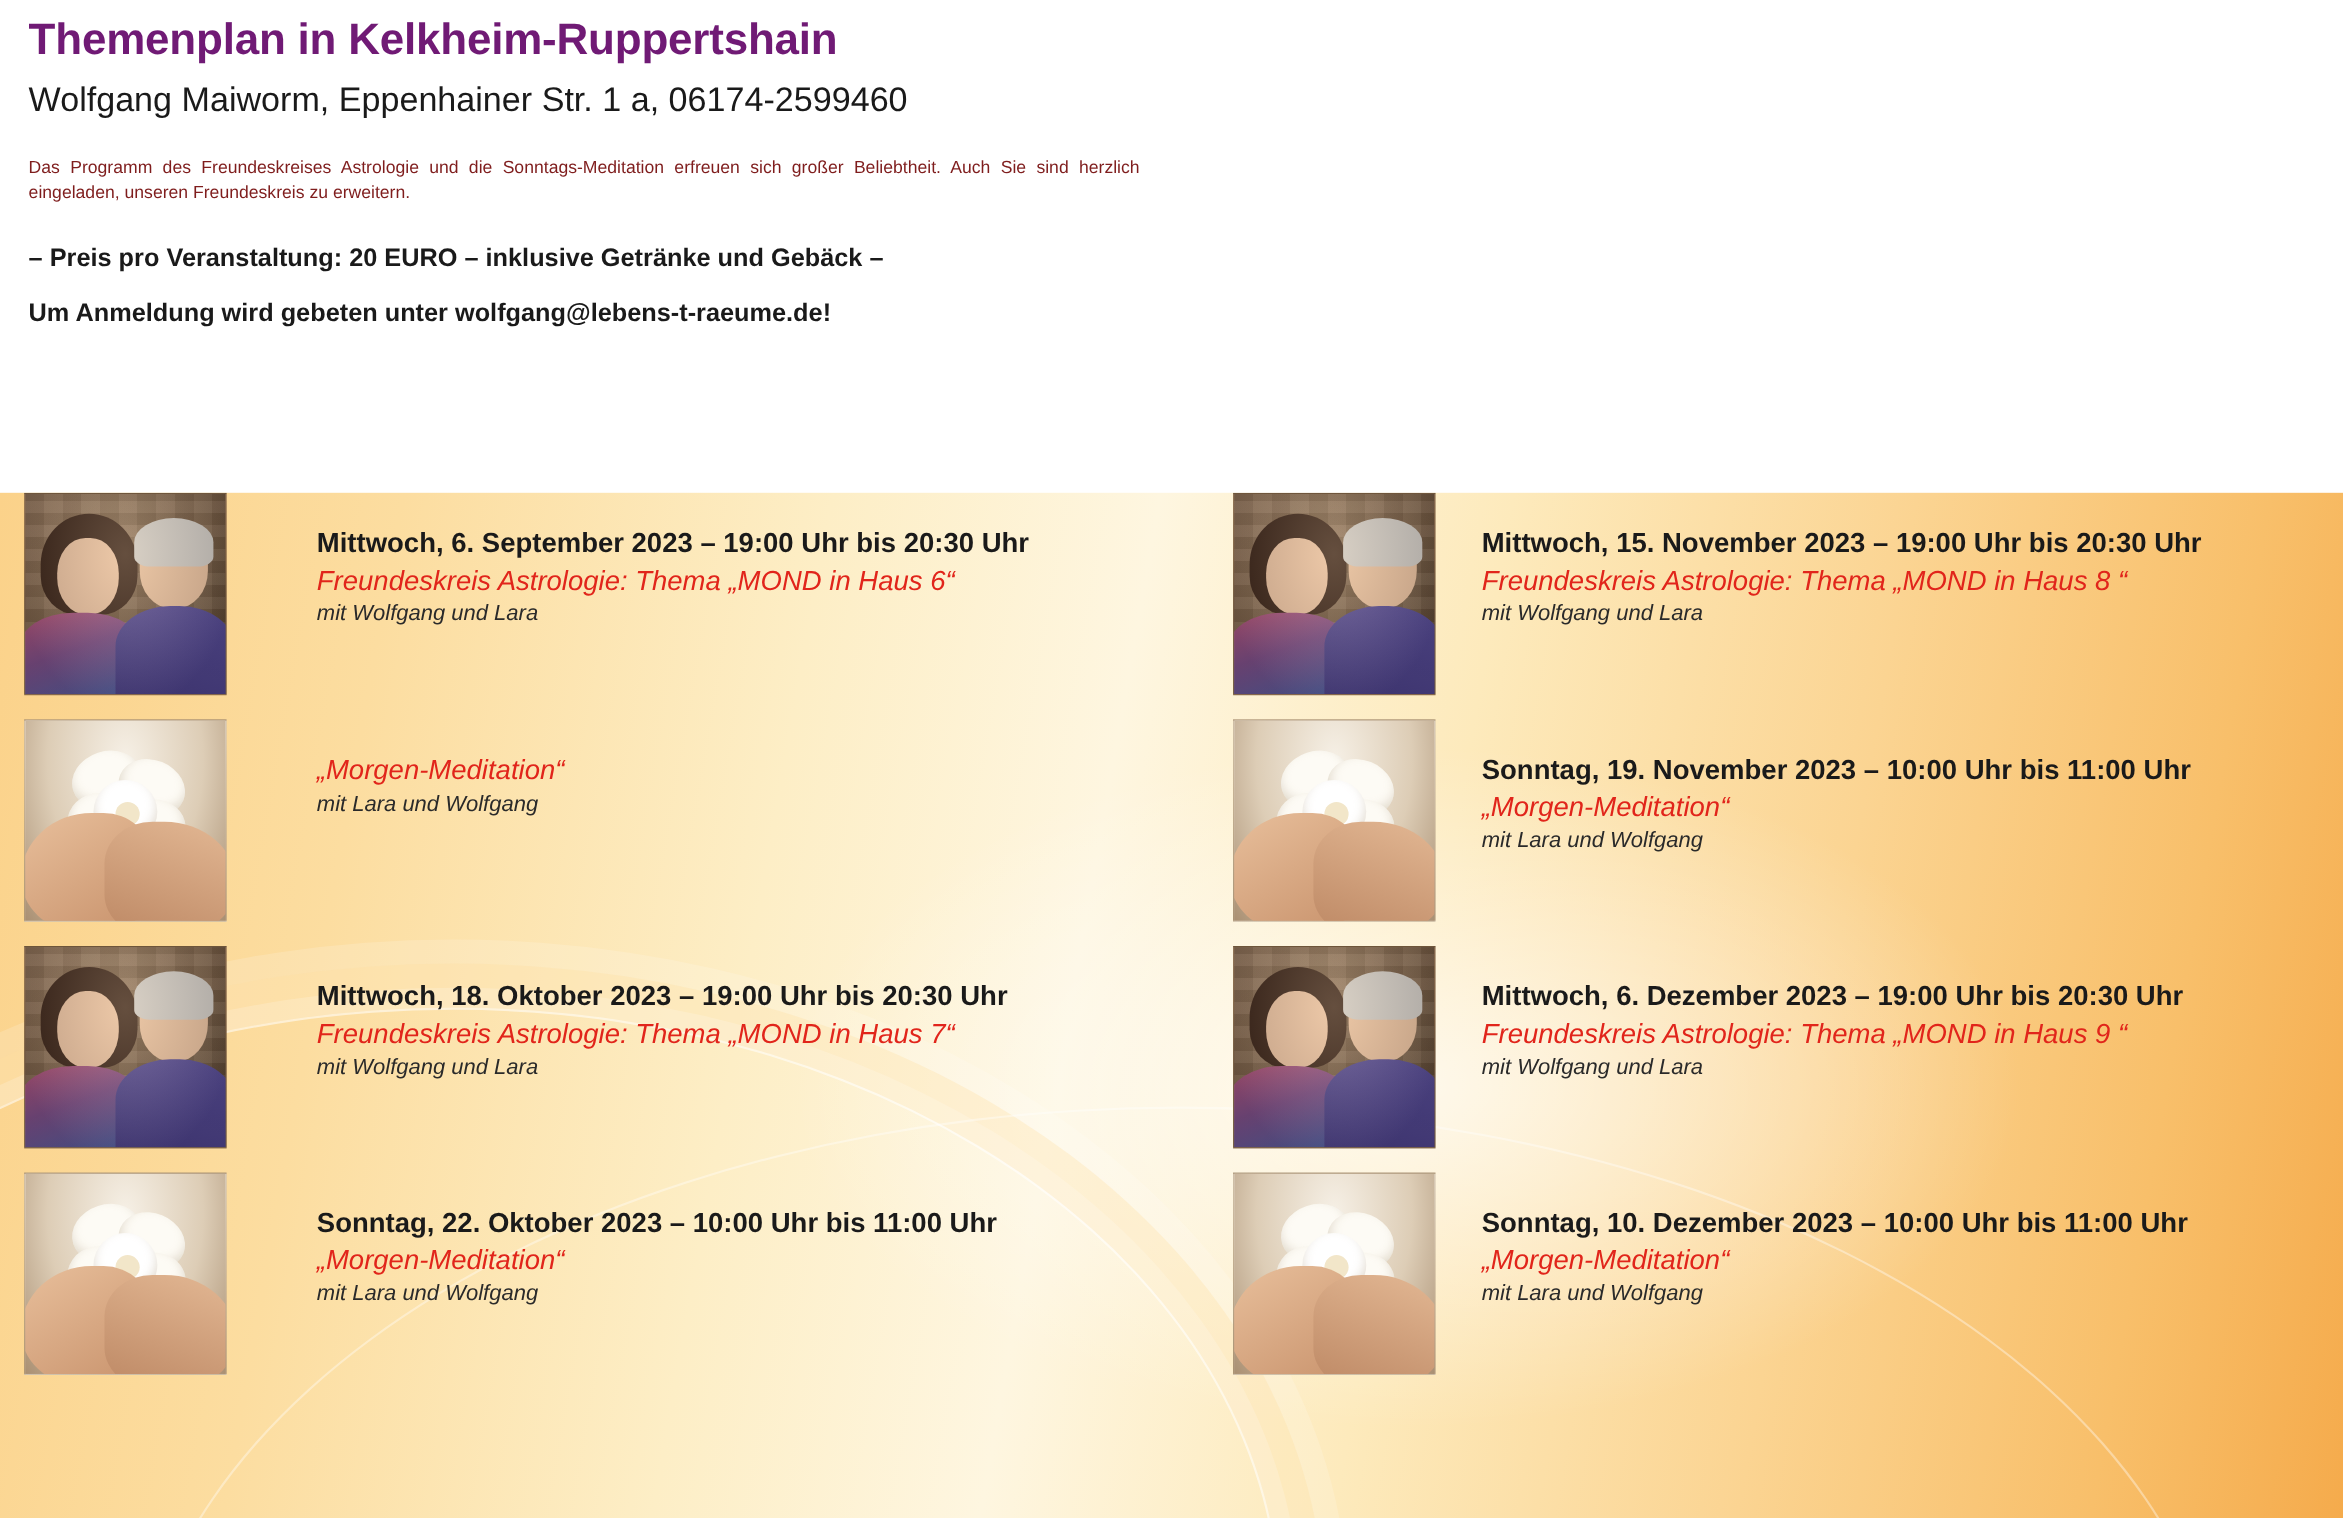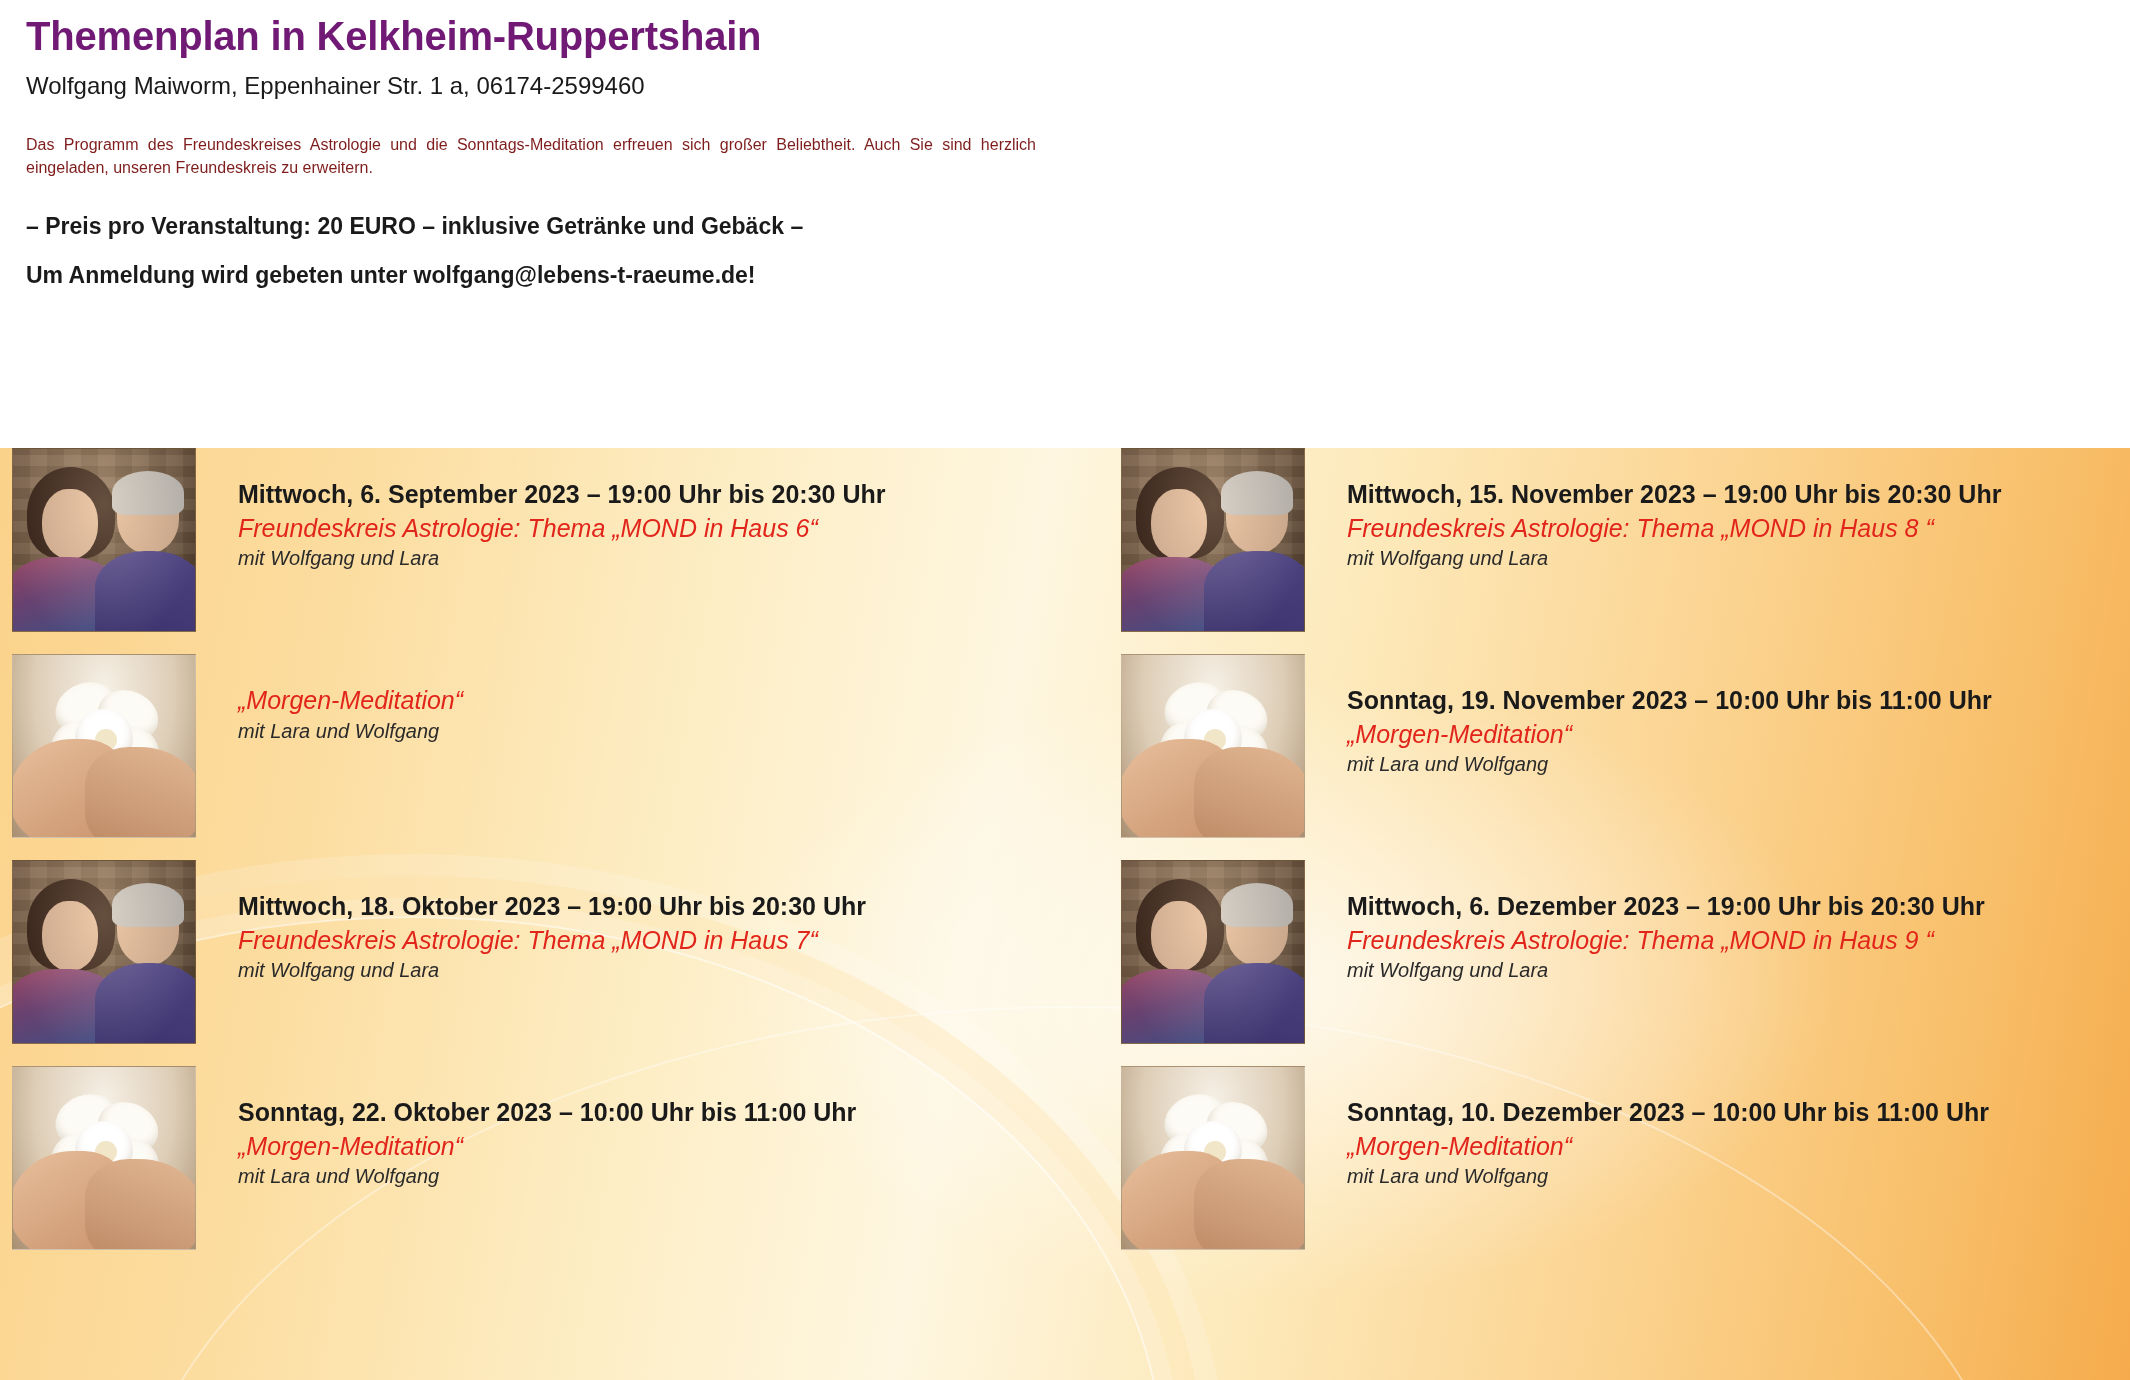--- a/index.html
+++ b/index.html
@@ -24,21 +24,21 @@
   }
   .doc-title {
     font-size: 40px;
     font-weight: bold;
     color: #701a75;
     letter-spacing: -0.2px;
     margin: 0 0 14px 0;
     line-height: 1.1;
   }
   .doc-subtitle {
-    font-size: 24px;
+    font-size: 31px;
     color: #1a1a1a;
     margin: 0 0 32px 0;
     line-height: 1.2;
   }
   .doc-para {
     font-size: 16px;
     color: #7f1d1d;
     line-height: 1.44;
     margin: 0 4px 34px 0;
     width: 1010px;
@@ -105,21 +105,21 @@
     z-index: 3;
     display: grid;
     grid-template-columns: 1120px 1010px;
     grid-auto-rows: 206px;
     padding: 0;
   }
   .event {
     display: flex;
     align-items: flex-start;
   }
-  .event.col-left { padding-left: 12px; }
+  .event.col-left { padding-left: 22px; gap: 40px; }
   .event.col-right { padding-left: 1px; }
 
   .thumb {
     width: 182px;
     height: 182px;
     flex: 0 0 182px;
     border: 1px solid rgba(120,90,40,0.25);
     overflow: hidden;
     position: relative;
     background: #cbb9a4;

